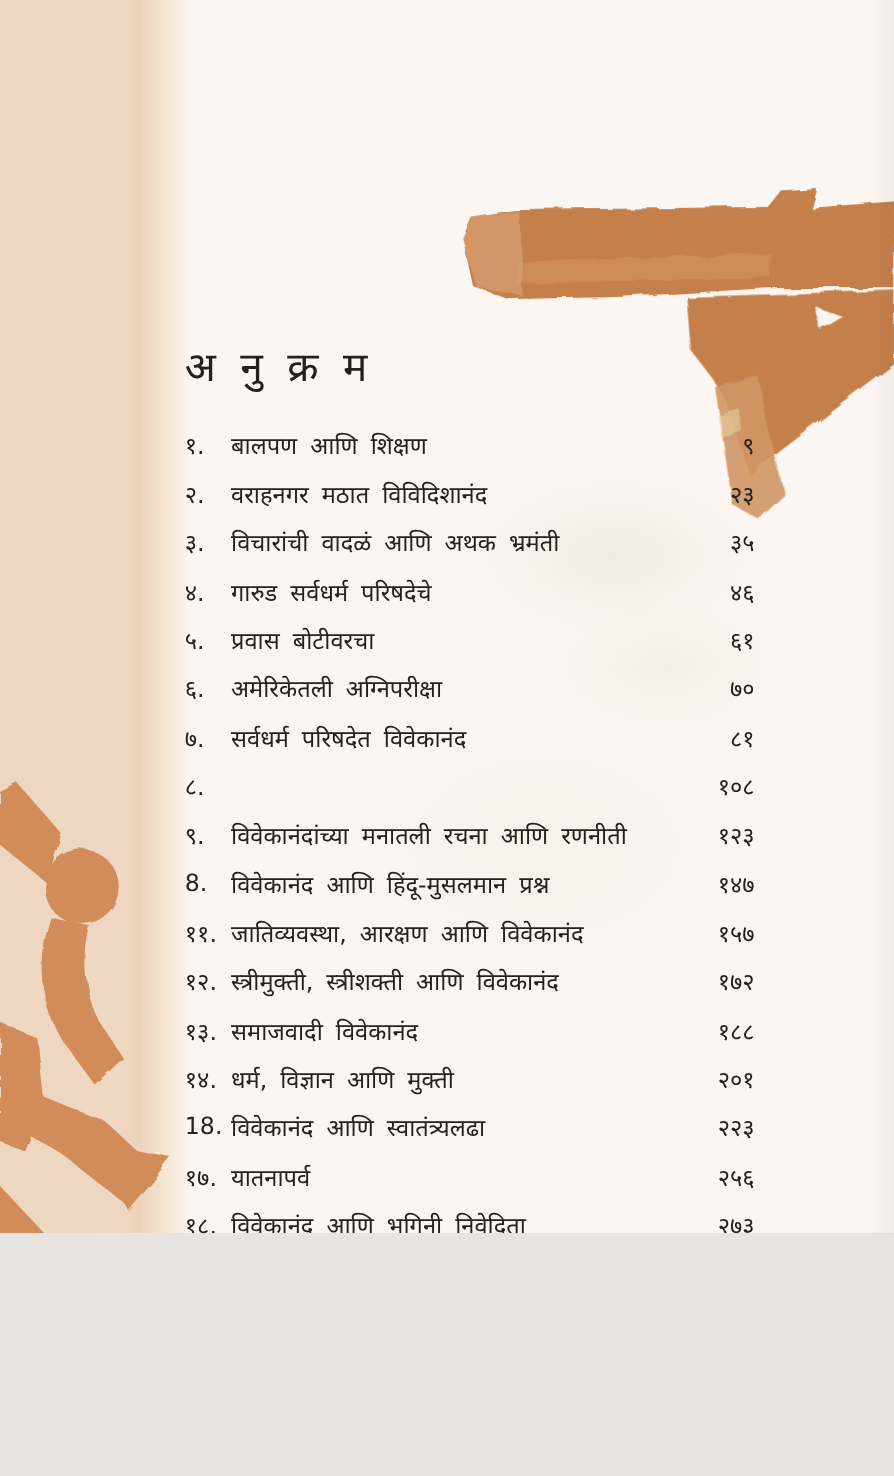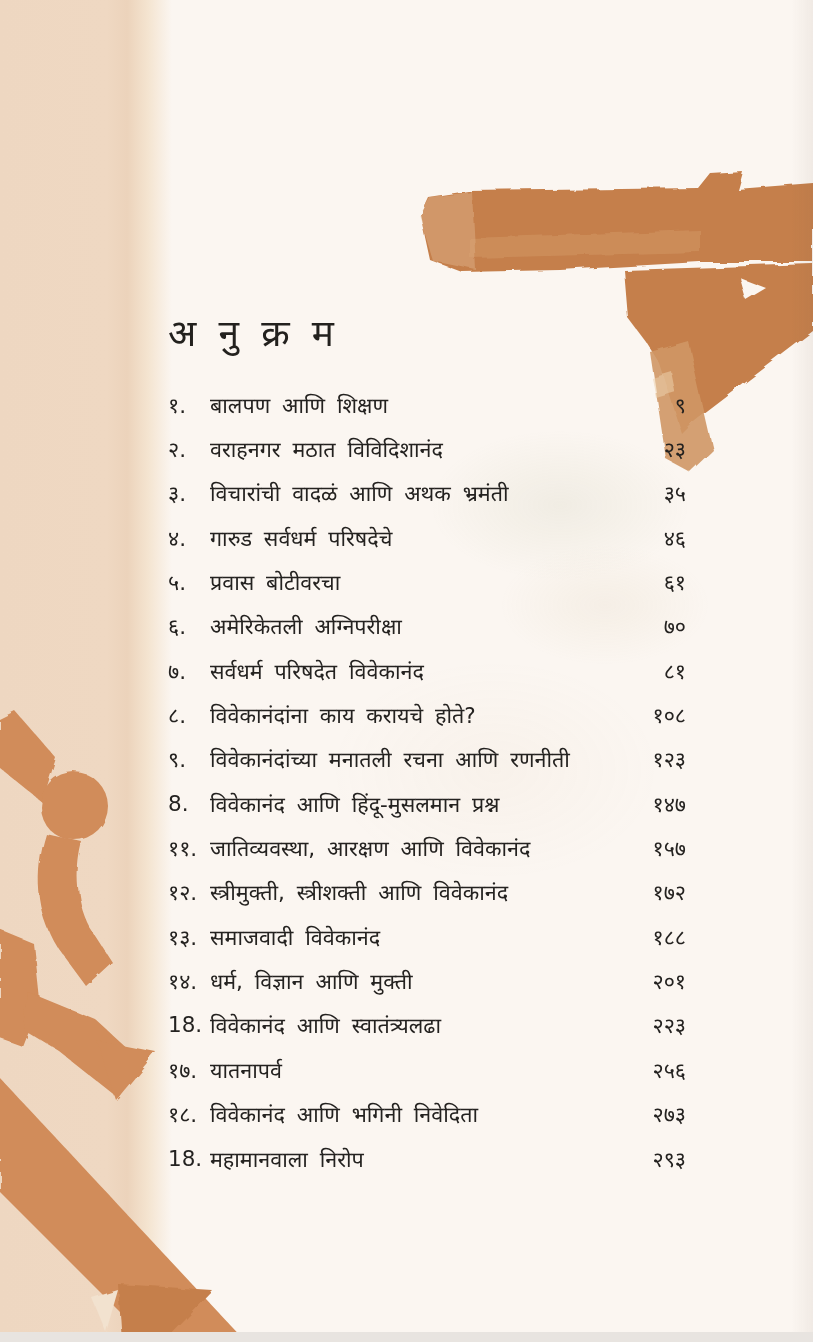--- a/index.html
+++ b/index.html
@@ -1,18 +1,18 @@
 <!DOCTYPE html>
 <html><head>
 <meta charset="utf-8">
 <style>
   html,body{margin:0;padding:0;background:#e8e4e0;}
   .screen{
     position:relative;
-    width:813px;height:1332px;
+    width:813px;height:1121px;
     overflow:hidden;
     background:#fbf6f1;
     font-family:"DejaVu Sans","Liberation Sans",sans-serif;
     color:#242220;
   }
   
   .facing-strip{
     position:absolute;left:0;top:0;width:172px;height:1342px;
     background:linear-gradient(90deg,
       #eed7c1 0%, #efd8c2 62%, #ecd3bb 74%,
@@ -127,21 +127,20 @@
       <span class="toc-title">अमेरिकेतली अग्निपरीक्षा</span>
       <span class="toc-page">७०</span>
     </div>
       <div class="toc-row">
       <span class="toc-num">७.</span>
       <span class="toc-title">सर्वधर्म परिषदेत विवेकानंद</span>
       <span class="toc-page">८१</span>
     </div>
       <div class="toc-row">
       <span class="toc-num">८.</span>
-      <span class="toc-title">विवेकानंदांना काय करायचे होते?</span>
       <span class="toc-page">१०८</span>
     </div>
       <div class="toc-row">
       <span class="toc-num">९.</span>
       <span class="toc-title">विवेकानंदांच्या मनातली रचना आणि रणनीती</span>
       <span class="toc-page">१२३</span>
     </div>
       <div class="toc-row">
       <span class="toc-num">8.</span>
       <span class="toc-title">विवेकानंद आणि हिंदू-मुसलमान प्रश्न</span>

